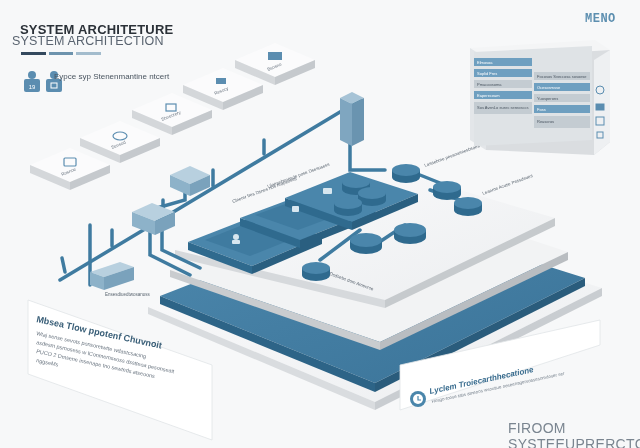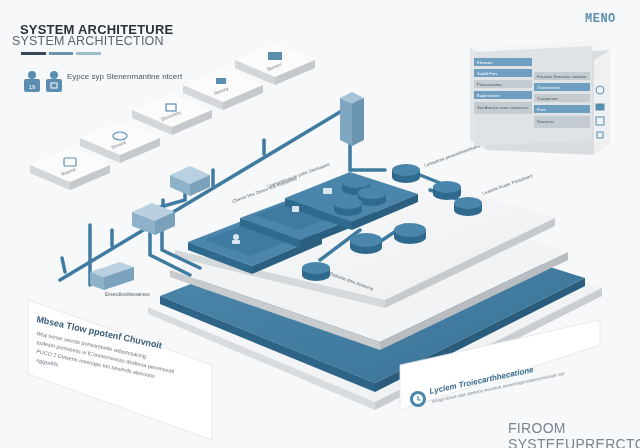--- a/index.html
+++ b/index.html
@@ -1,21 +1,21 @@
 <!DOCTYPE html>
 <html><head>
 <meta charset="utf-8">
 <style>
   html,body{margin:0;padding:0;}
   body{width:640px;height:448px;overflow:hidden;background:#f7f8f9;font-family:"Liberation Sans",sans-serif;position:relative;}
   .abs{position:absolute;}
   .title{left:20px;top:6px;font-size:13px;font-weight:bold;color:#2b3138;letter-spacing:0.2px;margin-top:16px;}
   .subtitle{left:12px;top:34px;font-size:12.5px;color:#5a6470;letter-spacing:0.2px;}
   .bar{top:52px;height:3px;}
-  .legend-text{left:67px;top:71px;font-size:8px;color:#4a5560;line-height:11px;}
+  .legend-text{left:54px;top:71px;font-size:8px;color:#4a5560;line-height:11px;}
   .menu-label{left:585px;top:12px;font-size:12px;font-weight:bold;color:#5d8fb0;letter-spacing:0.5px;font-family:Liberation Mono, monospace;}
   .footer{left:508px;top:420px;font-size:14px;color:#7a8590;letter-spacing:0.3px;}
   svg text{font-family:"Liberation Sans",sans-serif;}
 </style>
 </head>
 <body>
 
 <div class="abs title">SYSTEM ARCHITETURE</div>
 <div class="abs subtitle">SYSTEM ARCHITECTION</div>
 <div class="abs bar" style="left:21px;width:25px;background:#34495e;"></div>

